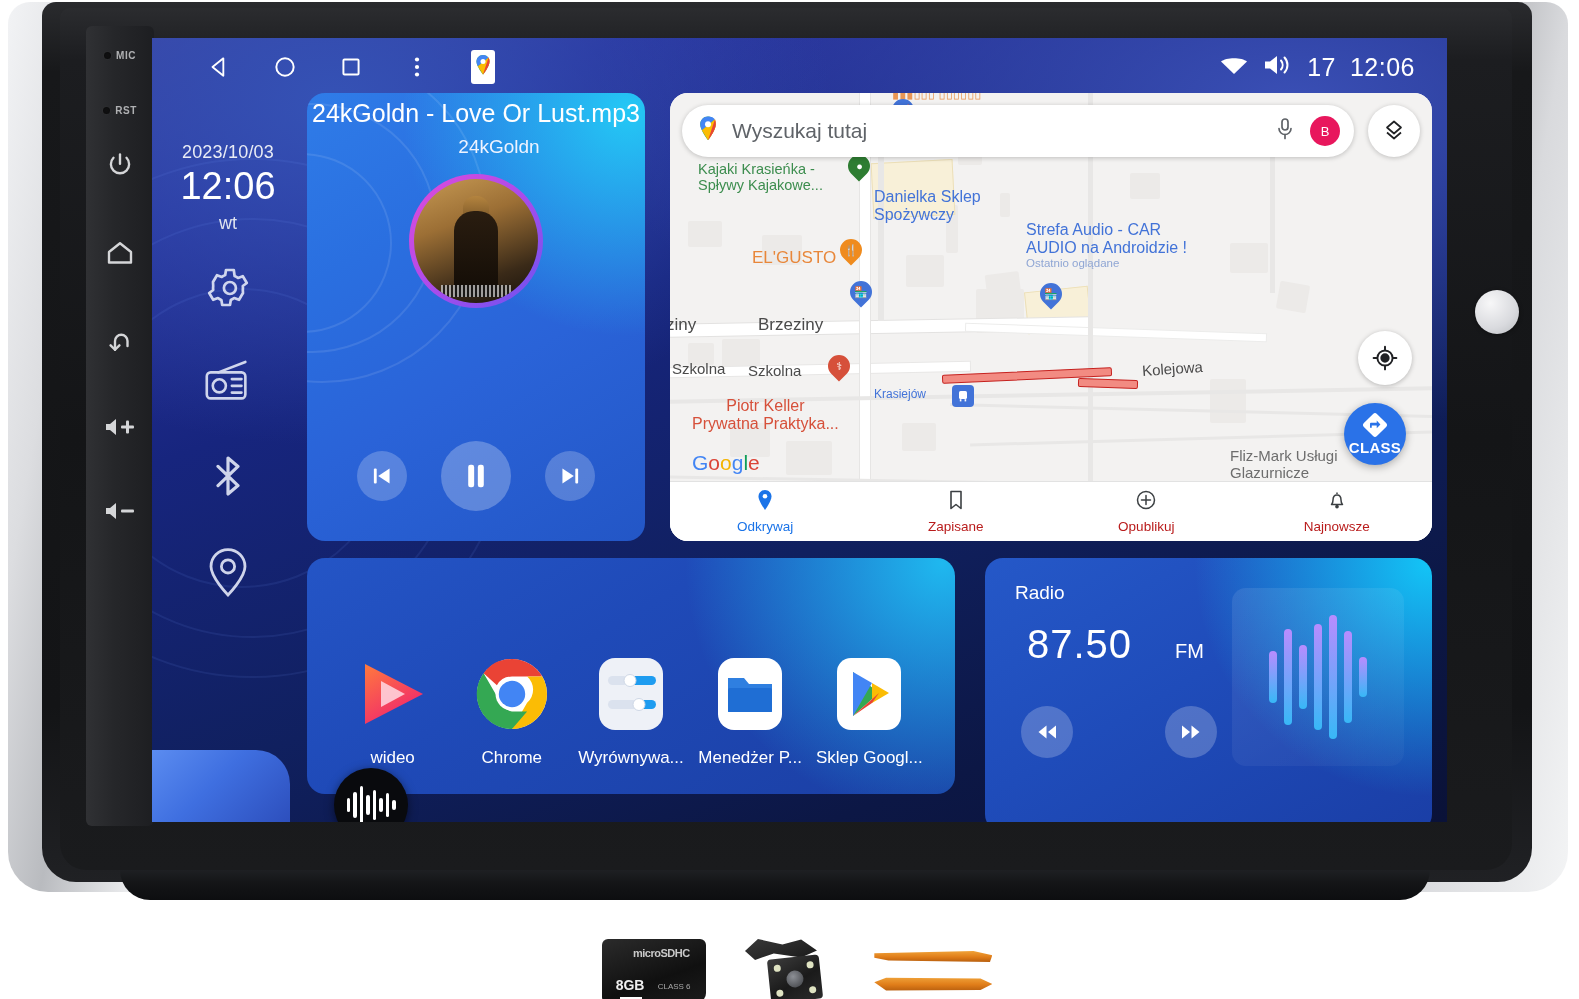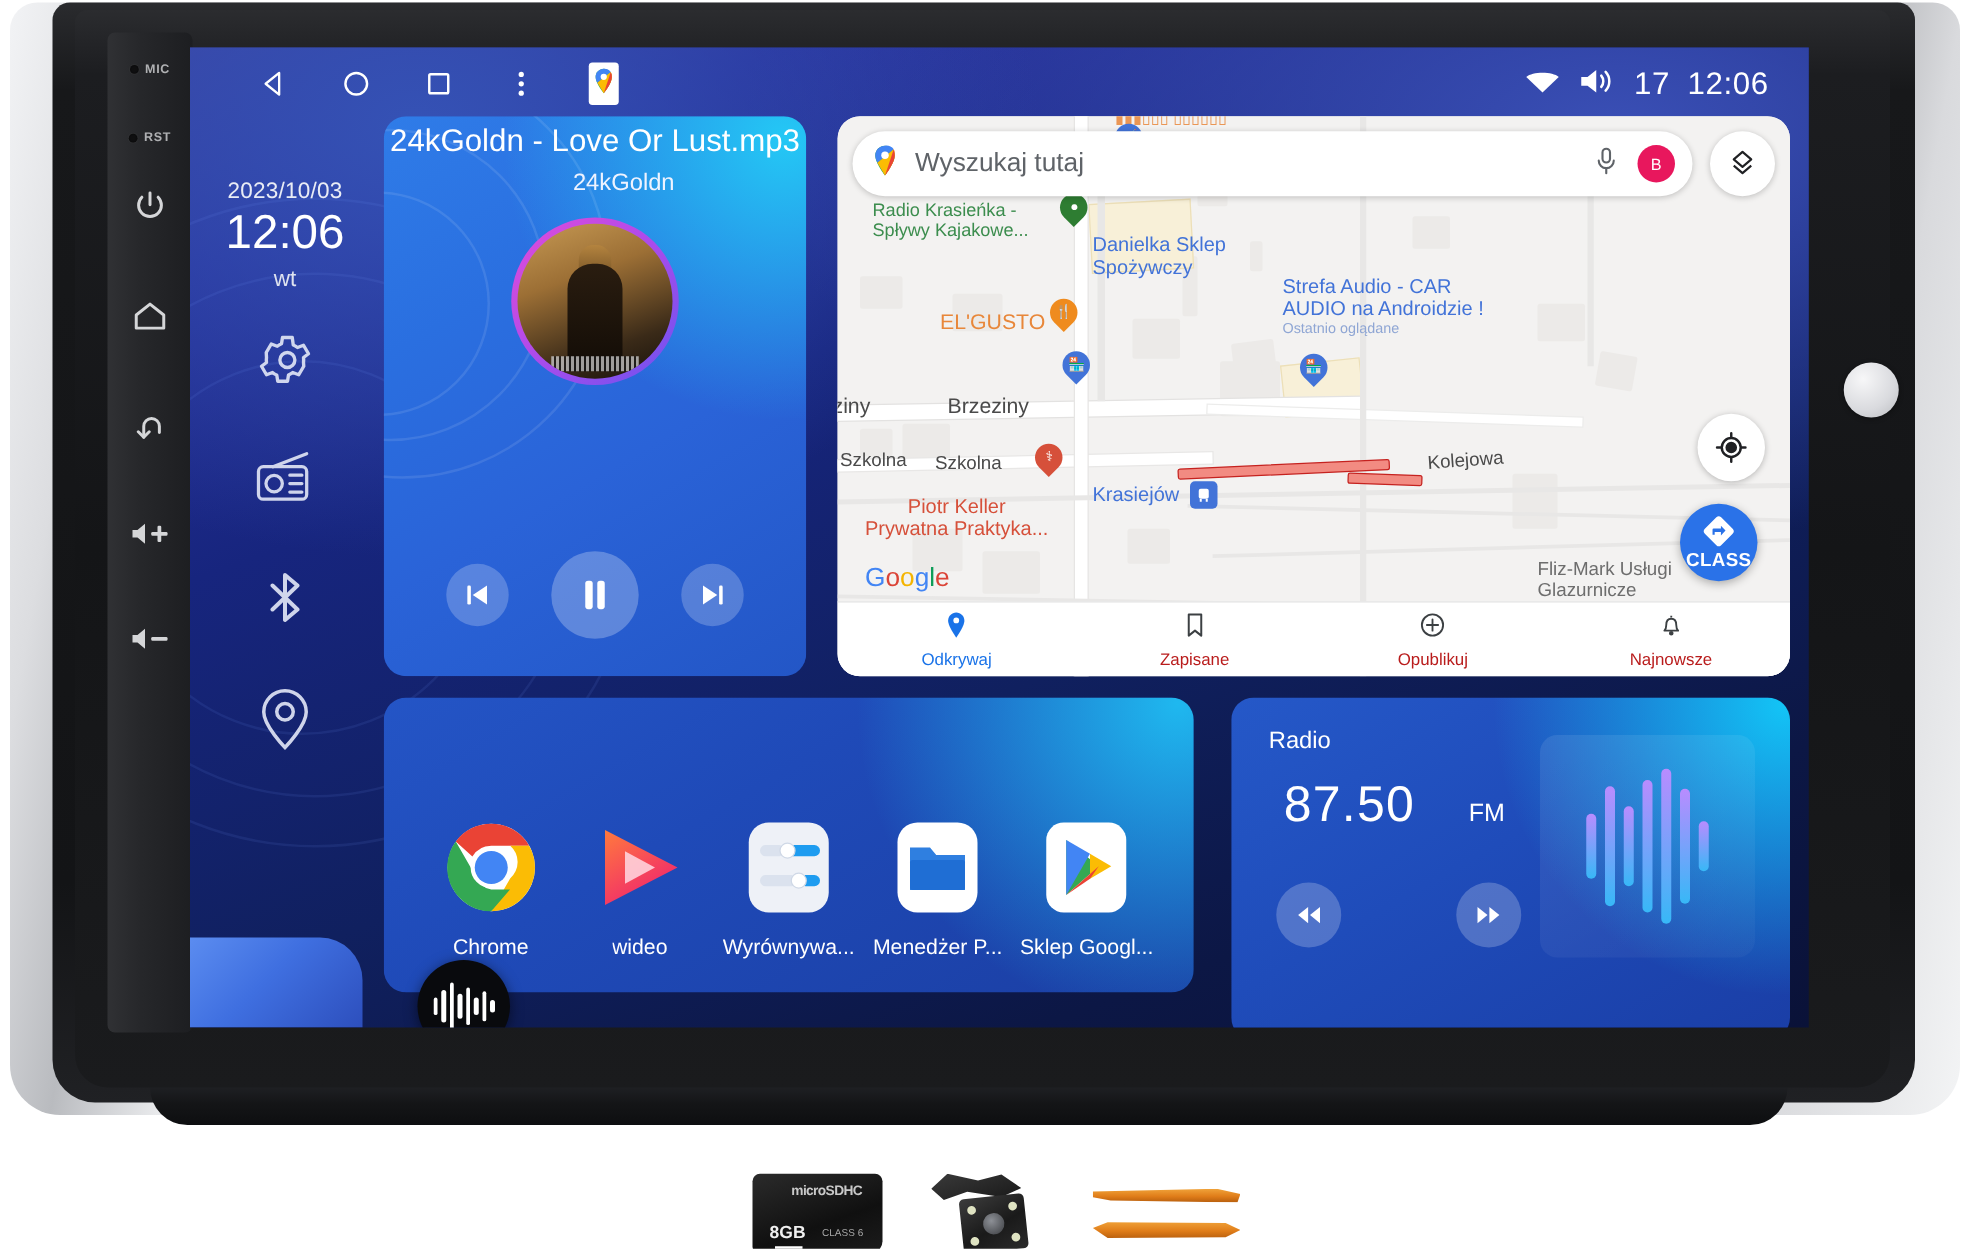--- a/index.html
+++ b/index.html
@@ -552,21 +552,21 @@
         <div class="road-thin" style="left:300px; top:344px; width:462px; height:3px; transform:rotate(-1.6deg);"></div>
         <div class="road-thin" style="left:0; top:386px; width:400px; height:3px; transform:rotate(1deg);"></div>
         <div class="road-thin" style="left:600px; top:60px; width:5px; height:140px;"></div>
 
         <div class="route-line" style="left:272px; top:278px; width:170px; transform:rotate(-2.6deg);"></div>
         <div class="route-line" style="left:408px; top:286px; width:60px; transform:rotate(2deg);"></div>
 
         <div class="maplabel lbl-orange" style="left:222px; top:-6px; font-size:13px; opacity:.85;">▮▮▮▯▯▯ ▯▯▯▯▯▯</div>
 
         <div class="maplabel lbl-green" style="left:28px; top:68px;">
-          <div>Radio Krasieńka -</div>
+          <div>Kajaki Krasieńka -</div>
           <div>Spływy Kajakowe...</div>
         </div>
         <div class="pin" style="left:178px; top:62px;">
           <div class="pin-body" style="background:#2e7d32;">
               <span>●</span>
             </div>
         </div>
 
         <div class="pin" style="left:222px; top:6px;">
           <div class="pin-body" style="background:#4273d8;">
@@ -611,21 +611,21 @@
         <div class="pin" style="left:158px; top:262px;">
           <div class="pin-body" style="background:#d6503a;">
               <span>⚕</span>
             </div>
         </div>
         <div class="maplabel lbl-red" style="left:22px; top:304px; font-size:16px;">
           <div style="text-align:center">Piotr Keller</div>
           <div>Prywatna Praktyka...</div>
         </div>
 
-        <div class="maplabel lbl-blue" style="left:204px; top:295px; font-size:16px;">Krasiejów</div>
+        <div class="maplabel lbl-blue" style="left:204px; top:295px; font-size:12px;">Krasiejów</div>
         <div class="sq-pin" style="left:282px; top:292px;">
           <svg width="14" height="14" viewBox="0 0 14 14" fill="#ffffff">
             <rect x="3" y="2" width="8" height="8" rx="1.6"></rect>
               <rect x="3.8" y="10.2" width="1.6" height="2.2"></rect>
               <rect x="8.6" y="10.2" width="1.6" height="2.2"></rect>
           </svg>
         </div>
 
         <div class="maplabel lbl-gray" style="left:560px; top:355px; font-size:15px;">
           <div>Fliz-Mark Usługi</div>
@@ -718,54 +718,54 @@
                 <circle cx="10" cy="17.6" r="1.1" fill="#3c4043"></circle>
             </svg>
           </span>
           <span class="mbb-label">Najnowsze</span>
         </div>
       </div>
     </div>
 
     <div class="card apps-card">
       <div class="apps-row">
-
-        <div class="app">
-          <div class="app-ic">
-            <svg width="76" height="76" viewBox="0 0 76 76">
-              <circle cx="38" cy="38" r="35" fill="#ffffff"></circle>
-              <path d="M38 3a35 35 0 0 1 30.3 17.5H38a17.5 17.5 0 0 0-15.1 8.7L9.6 17.2A35 35 0 0 1 38 3z" fill="#EA4335"></path>
-              <path d="M68.3 20.5A35 35 0 0 1 38 73l15.1-26.2A17.5 17.5 0 0 0 53.2 20.5z" fill="#FBBC05"></path>
-              <path d="M38 73A35 35 0 0 1 9.6 17.2l15.2 26.3A17.5 17.5 0 0 0 38 55.5h15.1z" fill="#34A853"></path>
-              <circle cx="38" cy="38" r="16.5" fill="#ffffff"></circle>
-              <circle cx="38" cy="38" r="13.2" fill="#4285F4"></circle>
-            </svg>
-          </div>
-          <div class="app-label">Chrome</div>
-        </div>
 
         <div class="app">
           <div class="app-ic">
             <svg width="76" height="76" viewBox="0 0 76 76">
               <defs>
                   <linearGradient id="gv" x1="0" y1="0" x2="0.6" y2="1">
                 <stop offset="0" stop-color="#ff7a3d"></stop>
                     <stop offset="1" stop-color="#f0256e"></stop>
               </linearGradient>
                 </defs>
               <path d="M10 8 L68 38 L10 68 Z" fill="url(#gv)"></path>
               <path d="M26 25 L50 38 L26 51 Z" fill="#ffd9e3" opacity=".85"></path>
             </svg>
           </div>
           <div class="app-label">wideo</div>
         </div>
 
         <div class="app">
           <div class="app-ic">
             <svg width="76" height="76" viewBox="0 0 76 76">
+              <circle cx="38" cy="38" r="35" fill="#ffffff"></circle>
+              <path d="M38 3a35 35 0 0 1 30.3 17.5H38a17.5 17.5 0 0 0-15.1 8.7L9.6 17.2A35 35 0 0 1 38 3z" fill="#EA4335"></path>
+              <path d="M68.3 20.5A35 35 0 0 1 38 73l15.1-26.2A17.5 17.5 0 0 0 53.2 20.5z" fill="#FBBC05"></path>
+              <path d="M38 73A35 35 0 0 1 9.6 17.2l15.2 26.3A17.5 17.5 0 0 0 38 55.5h15.1z" fill="#34A853"></path>
+              <circle cx="38" cy="38" r="16.5" fill="#ffffff"></circle>
+              <circle cx="38" cy="38" r="13.2" fill="#4285F4"></circle>
+            </svg>
+          </div>
+          <div class="app-label">Chrome</div>
+        </div>
+
+        <div class="app">
+          <div class="app-ic">
+            <svg width="76" height="76" viewBox="0 0 76 76">
               <rect x="6" y="2" width="64" height="72" rx="16" fill="#eef1f7"></rect>
               <rect x="15" y="20" width="20" height="9" rx="4.5" fill="#dbe2ee"></rect>
               <rect x="37" y="20" width="26" height="9" rx="4.5" fill="#1e9cf0"></rect>
               <rect x="15" y="44" width="30" height="9" rx="4.5" fill="#dbe2ee"></rect>
               <rect x="47" y="44" width="16" height="9" rx="4.5" fill="#1e9cf0"></rect>
               <circle cx="37" cy="24.5" r="6" fill="#ffffff" stroke="#cfd8e6"></circle>
               <circle cx="46" cy="48.5" r="6" fill="#ffffff" stroke="#cfd8e6"></circle>
             </svg>
           </div>
           <div class="app-label">Wyrównywa...</div>

